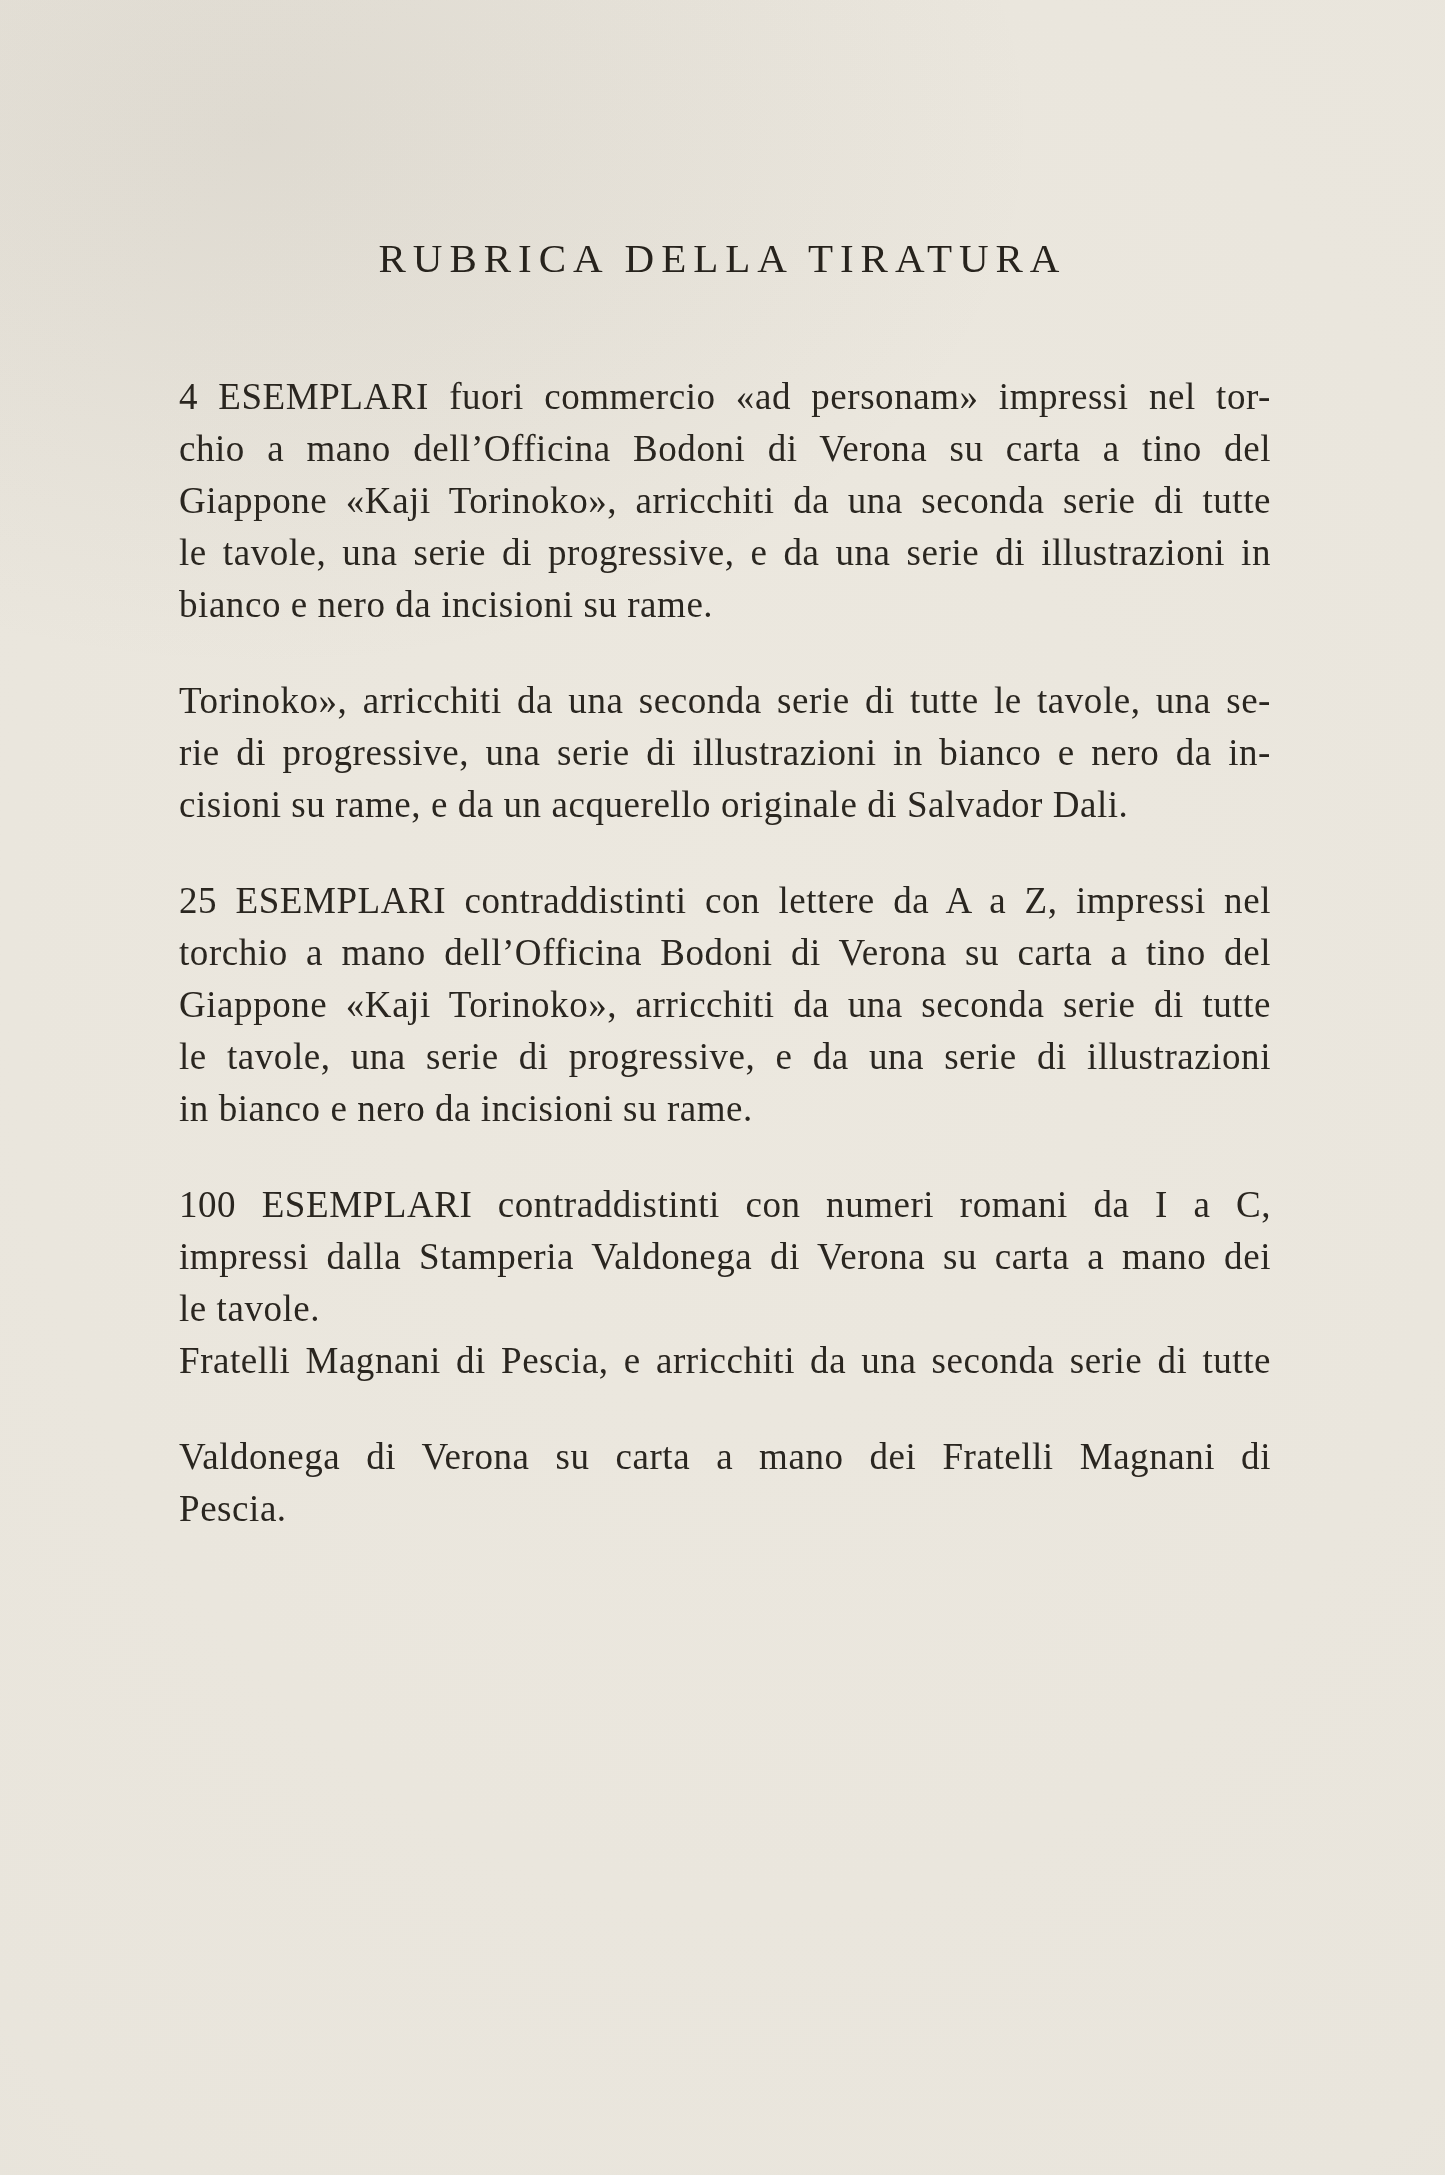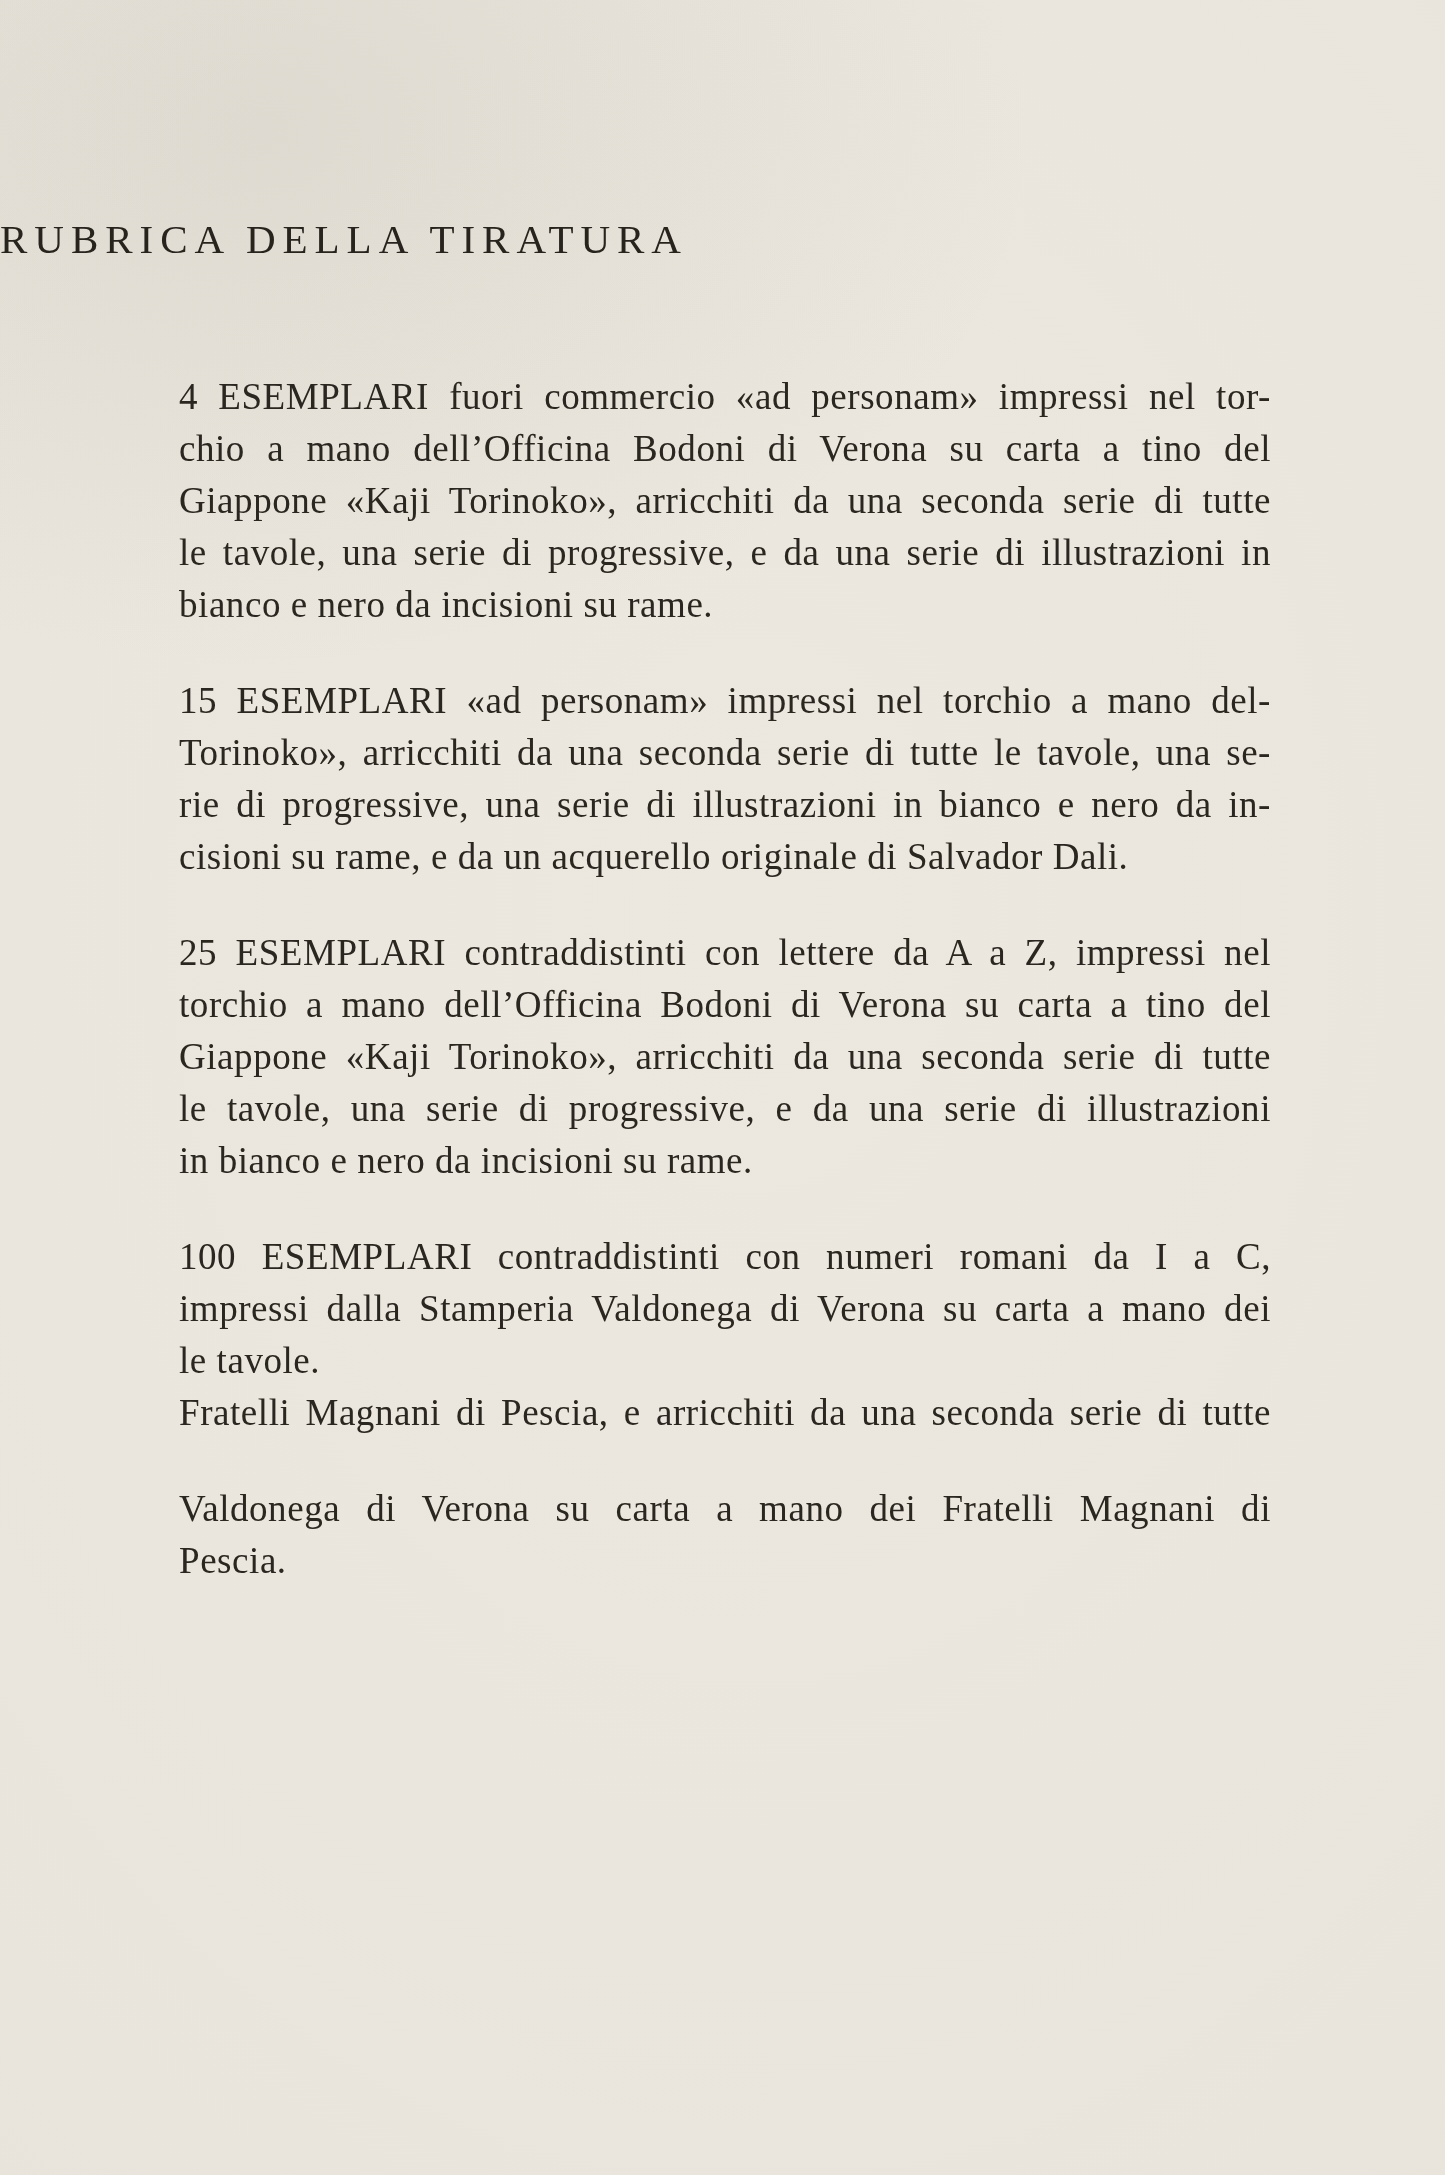--- a/index.html
+++ b/index.html
@@ -14,24 +14,24 @@
     margin: 0 auto;
     background:
       radial-gradient(ellipse 1300px 900px at 18% 6%, rgba(120,112,98,0.10), rgba(120,112,98,0) 60%),
       radial-gradient(ellipse 1800px 2400px at 52% 42%, #ece8df 0%, #e9e5dc 62%, #e3dfd5 100%);
     font-family: "Liberation Serif", "DejaVu Serif", serif;
     color: #2a2620;
     overflow: hidden;
   }
   .title {
     position: absolute;
-    top: 188px;
+    top: 207px;
     left: 0;
     width: 100%;
-    text-align: left;
+    text-align: center;
     font-size: 41px;
     font-weight: 400;
     letter-spacing: 0.17em;
     white-space: nowrap;
     color: #27231d;
   }
   .textblock {
     position: absolute;
     left: 179px;
     top: 371px;
@@ -65,21 +65,20 @@
 
     <div class="para">
       <div class="line">4 ESEMPLARI fuori commercio «ad personam» impressi nel tor-</div>
       <div class="line">chio a mano dell’Officina Bodoni di Verona su carta a tino del</div>
       <div class="line">Giappone «Kaji Torinoko», arricchiti da una seconda serie di tutte</div>
       <div class="line">le tavole, una serie di progressive, e da una serie di illustrazioni in</div>
       <div class="line last">bianco e nero da incisioni su rame.</div>
     </div>
 
     <div class="para">
-      <div class="line">15 ESEMPLARI «ad personam» impressi nel torchio a mano del-</div>
       <div class="line">Torinoko», arricchiti da una seconda serie di tutte le tavole, una se-</div>
       <div class="line">rie di progressive, una serie di illustrazioni in bianco e nero da in-</div>
       <div class="line last">cisioni su rame, e da un acquerello originale di Salvador Dali.</div>
     </div>
 
     <div class="para">
       <div class="line">25 ESEMPLARI contraddistinti con lettere da A a Z, impressi nel</div>
       <div class="line">torchio a mano dell’Officina Bodoni di Verona su carta a tino del</div>
       <div class="line">Giappone «Kaji Torinoko», arricchiti da una seconda serie di tutte</div>
       <div class="line">le tavole, una serie di progressive, e da una serie di illustrazioni</div>

